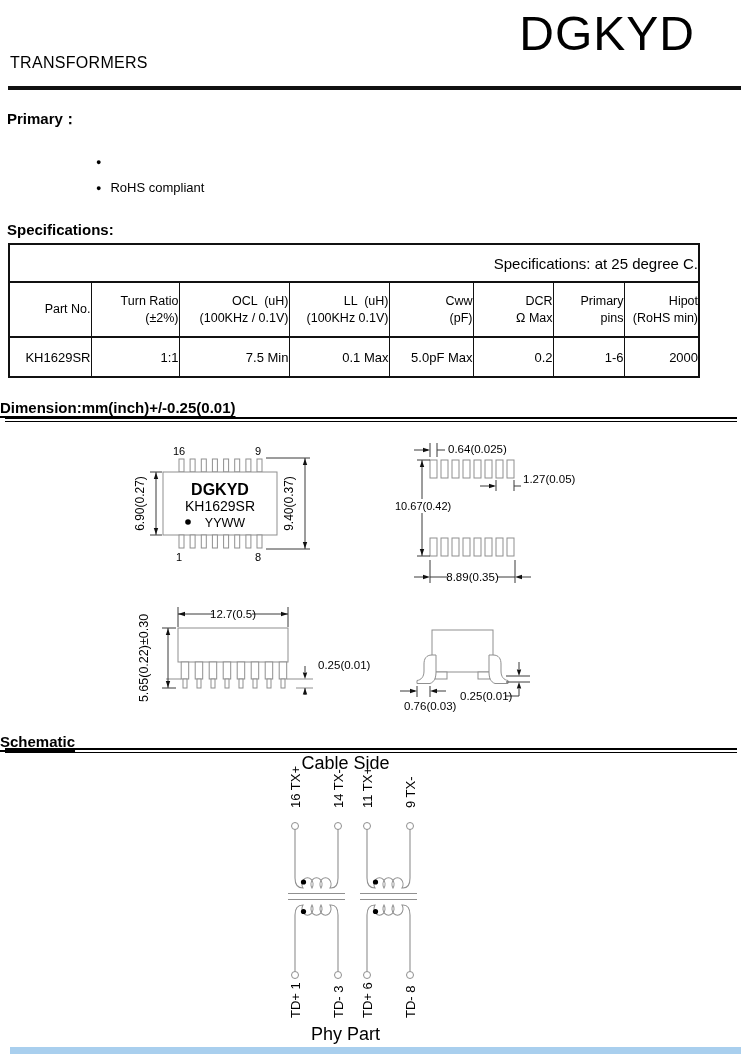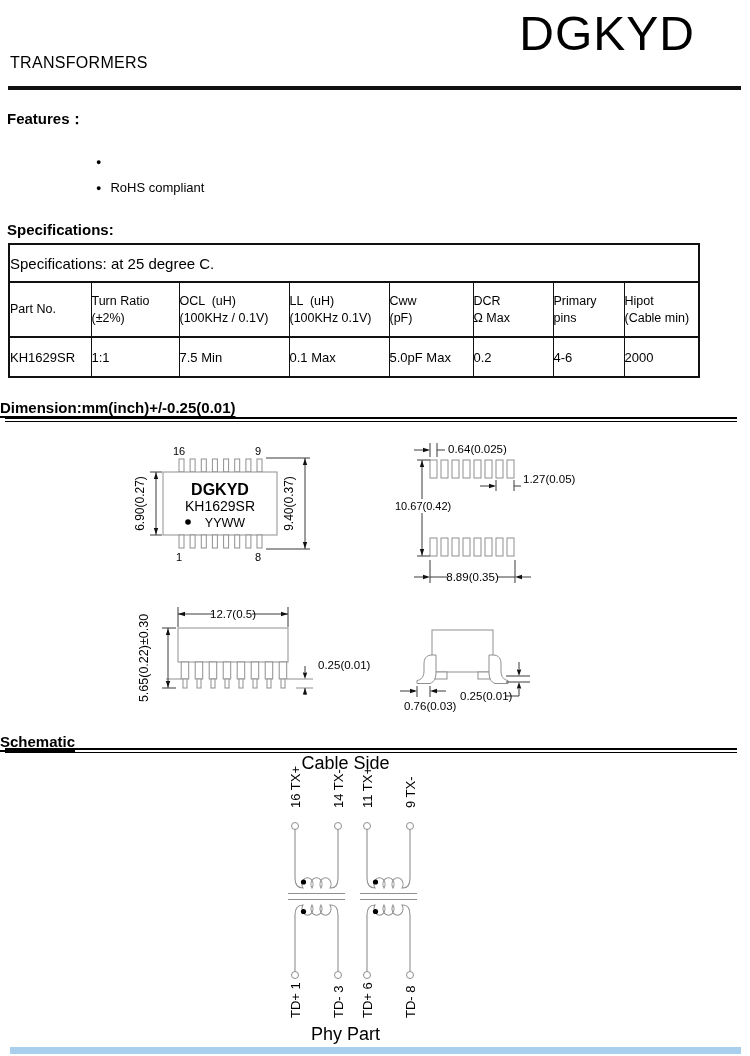--- a/index.html
+++ b/index.html
@@ -9,21 +9,21 @@
     font-family:"Liberation Sans", sans-serif; color:#000;
   }
   .abs { position:absolute; }
   .brand-logo { font-size:48px; font-weight:400; letter-spacing:1px; }
   .product-line { font-size:16px; font-weight:normal; letter-spacing:.3px; }
   .rule-thick { background:#111; }
   .sec-head { font-size:15px; font-weight:bold; }
   .bullet-row { display:flex; align-items:flex-start; font-size:13px; }
   .bullet-dot { font-size:9px; line-height:13px; margin:2px 9px 0 0; }
   .spec-table { border-collapse:collapse; table-layout:fixed; width:690px; }
-  .spec-table td { border:1px solid #111; text-align:left; vertical-align:middle; padding:0; }
+  .spec-table td { border:1px solid #111; text-align:right; vertical-align:middle; padding:0; }
   .spec-table { border:2px solid #111; }
   .spec-table .ttl td { border-bottom:2px solid #111; height:38px; font-size:15px; }
   .spec-table .hdr td { border-bottom:2px solid #111; height:55px; font-size:12.5px; line-height:1.35; }
   .spec-table .val td { height:40px; font-size:13px; }
   .tl { white-space:pre; display:block; }
   .center-head { text-align:left; font-size:15px; font-weight:bold;
     text-decoration:underline; text-decoration-thickness:2px; text-underline-offset:3px; }
   .dbl-line { height:5px; border-top:2.5px solid #000; border-bottom:1px solid #000; }
   .side-label { font-size:18px; text-align:center; }
   svg text { fill:#000; }
@@ -32,21 +32,21 @@
   .wire { stroke:#909090; fill:none; stroke-width:1.1; }
   .arr  { fill:#111; stroke:none; }
 </style>
 </head>
 <body>
 
 <div class="abs brand-logo" style="top:6px; right:55px;">DGKYD</div>
 <div class="abs product-line" style="top:54px; left:10px;">TRANSFORMERS</div>
 <div class="abs rule-thick" style="top:86px; left:8px; width:733px; height:4px;"></div>
 
-<div class="abs sec-head" style="top:110px; left:7px;">Features：</div>
+<div class="abs sec-head" style="top:110px; left:7px;">Primary：</div>
 <div class="abs bullet-row" style="top:154px; left:96px; width:600px;">
   <span class="bullet-dot">●</span>
 </div>
 <div class="abs bullet-row" style="top:180px; left:96px; width:600px;">
   <span class="bullet-dot">●</span>
   <span>RoHS compliant</span>
 </div>
 
 <div class="abs sec-head" style="top:221px; left:7px;">Specifications:</div>
 
@@ -89,31 +89,31 @@
     <td>
           <span class="tl">DCR</span>
           <span class="tl">Ω Max</span>
         </td>
     <td>
           <span class="tl">Primary</span>
           <span class="tl">pins</span>
         </td>
     <td>
           <span class="tl">Hipot</span>
-          <span class="tl">(Cable min)</span>
+          <span class="tl">(RoHS min)</span>
         </td>
   </tr>
   <tr class="val">
     <td>KH1629SR</td>
     <td>1:1</td>
     <td>7.5 Min</td>
     <td>0.1 Max</td>
     <td>5.0pF Max</td>
     <td>0.2</td>
-    <td>4-6</td>
+    <td>1-6</td>
     <td>2000</td>
   </tr>
 </tbody>
   </table>
 
 <div class="abs center-head" style="top:399px; left:0; width:708px;">Dimension:mm(inch)+/-0.25(0.01)</div>
 <div class="abs dbl-line" style="top:417px; left:5px; width:732px;"></div>
 
 <svg class="abs" style="top:440px; left:130px;" width="185" height="132" viewBox="0 0 185 132">
   <text x="49" y="15" font-size="11" text-anchor="middle">16</text>

